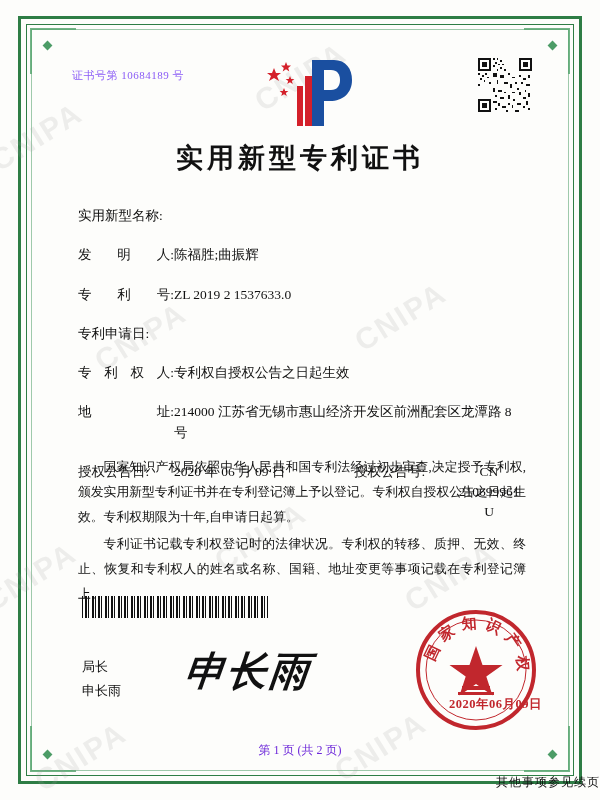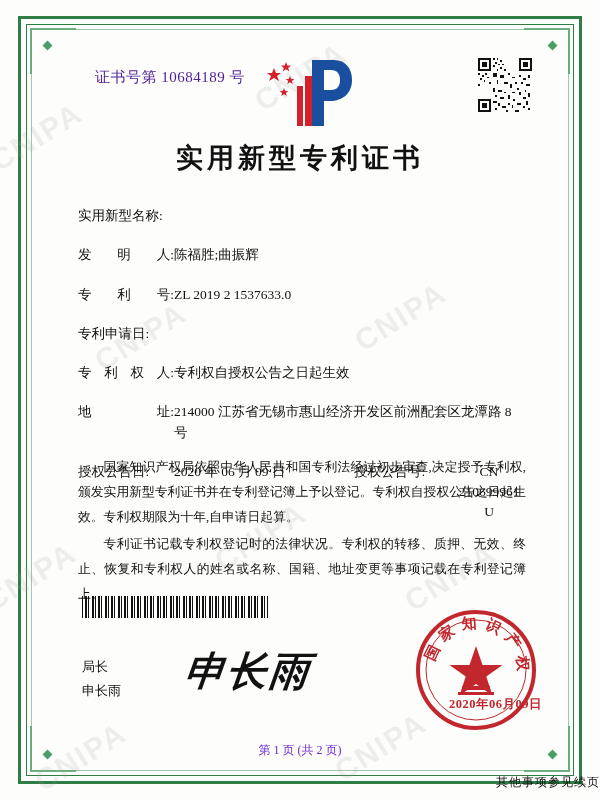--- a/index.html
+++ b/index.html
@@ -89,24 +89,23 @@
   .wm5 { left: -20px; top: 560px; }
   .wm6 { left: 210px; top: 520px; }
   .wm7 { left: 400px; top: 560px; }
   .wm8 { left: 30px;  top: 740px; }
   .wm9 { left: 330px; top: 730px; }
 
   
   .cert-no {
     position: absolute;
     left: 72px; top: 68px;
-    font-size: 15px;
-    color: #4c1d95;
+    font-size: 11px;
+    color: #8b5cf6;
     letter-spacing: .5px;
-    margin-left: 23px;
   }
 
   .logo {
     position: absolute;
     left: 258px; top: 56px;
     width: 96px; height: 74px;
   }
 
   .qr {
     position: absolute;

